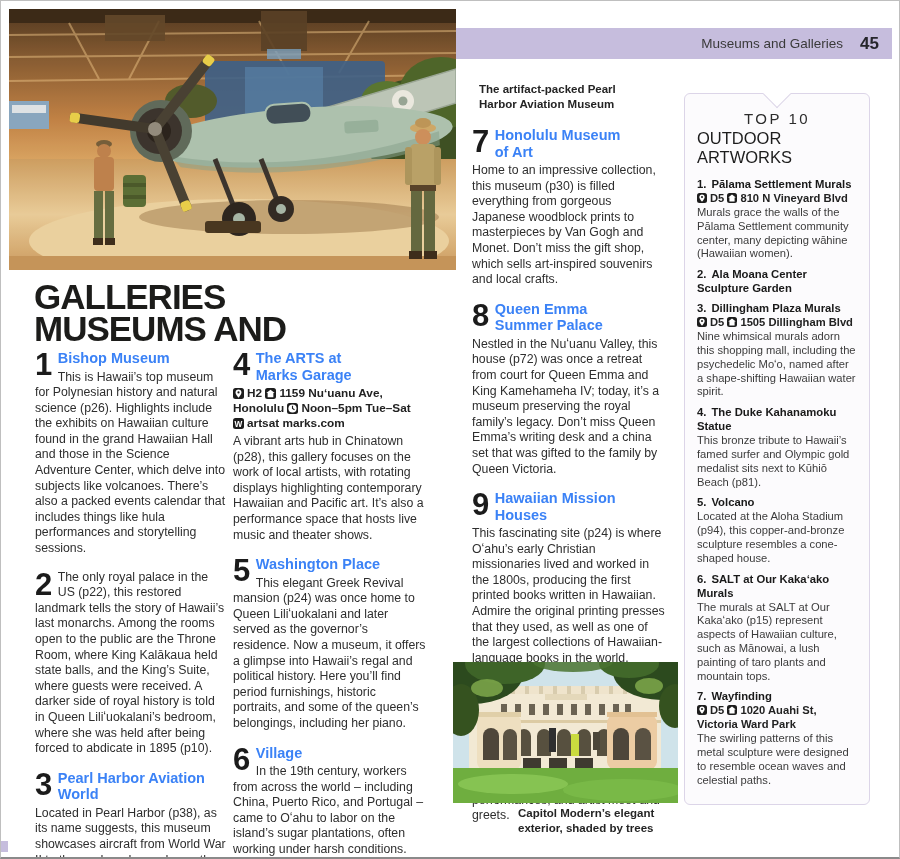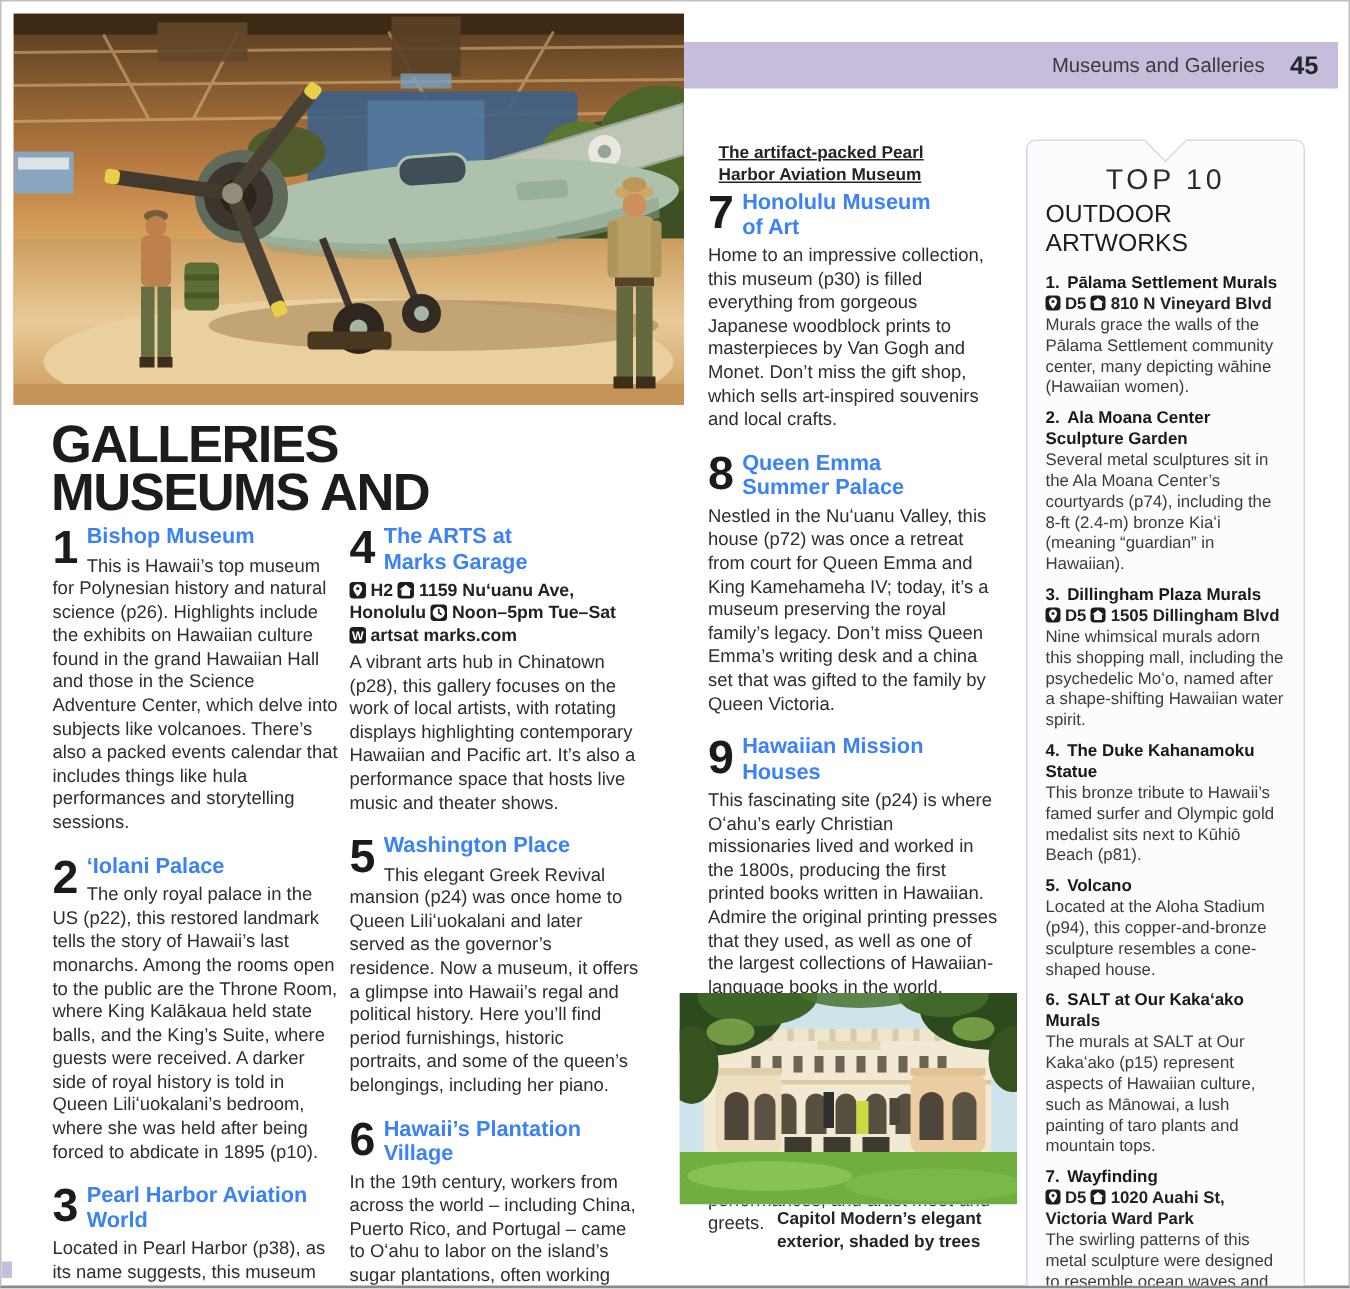--- a/index.html
+++ b/index.html
@@ -6,22 +6,22 @@
   .page{position:relative;width:900px;height:859px;background:#ffffff;
         font-family:"Liberation Sans","DejaVu Sans",sans-serif;color:#2e2e2e;
         border:1px solid #bfbfbf;border-bottom:2px solid #8a8a8a;box-sizing:border-box;overflow:hidden;}
   
   .header-bar{position:absolute;left:455px;top:27px;right:7px;height:31px;background:#c6bddd;
               display:flex;align-items:center;justify-content:flex-end;padding-right:13px;gap:17px;box-sizing:border-box;}
   .header-label{font-size:13.5px;color:#3a3a3a;}
   .header-pagenum{font-size:17px;font-weight:bold;color:#26262b;}
   
   .photo-top{position:absolute;left:8px;top:8px;width:447px;height:261px;overflow:hidden;background:#c98a4e;}
-  .photo-caption-top{position:absolute;left:478px;top:94px;width:158px;font-size:11.5px;font-weight:bold;
-                     line-height:14.5px;color:#242424;text-decoration:underline;}
+  .photo-caption-top{position:absolute;left:478px;top:81px;width:158px;font-size:11.5px;font-weight:bold;
+                     line-height:14.5px;color:#242424;}
   
   .main-title{position:absolute;left:33px;top:280px;font-size:35px;font-weight:bold;letter-spacing:-1px;
               line-height:32px;color:#1c1c1a;}
   .main-title span{display:block;}
   
   .col{position:absolute;}
   .col1{left:34px;top:349px;width:191px;}
   .col2{left:232px;top:349px;width:193px;}
   .col3{left:471px;top:126px;width:193px;}
   .entry{clear:left;margin-bottom:13px;}
@@ -31,21 +31,21 @@
   .entry-body{font-size:12.3px;line-height:15.6px;margin:3px 0 0;color:#2e2e2e;}
   .info{font-size:11.8px;font-weight:bold;line-height:15px;margin-top:3px;color:#222;}
   .mini-icon{display:inline-block;width:11px;height:11px;background:#1d1d1d;border-radius:2.5px;
              vertical-align:-1.5px;margin-right:3px;}
   .mini-icon svg{display:block;width:11px;height:11px;}
   
   .sidebar{position:absolute;left:683px;top:92px;width:186px;background:#fcfbfd;border:1px solid #dcd5e8;
            border-radius:6px;padding:11px 12px 10px;box-sizing:border-box;}
   .sb-notch{position:absolute;top:-10px;left:50%;width:19px;height:19px;background:#ffffff;
             transform:translateX(-50%) rotate(45deg);border-right:1px solid #dcd5e8;border-bottom:1px solid #dcd5e8;}
-  .sb-top{font-size:19px;letter-spacing:2.5px;text-align:center;color:#2c2c2c;margin-top:5px;}
+  .sb-top{font-size:15px;letter-spacing:2.5px;text-align:center;color:#2c2c2c;margin-top:5px;}
   .sb-main{font-size:16.5px;font-weight:normal;text-align:left;color:#1d1d1d;margin:2px 0 10px;}
   .si{margin-bottom:6px;}
   .si-title{font-size:11.3px;font-weight:bold;line-height:14px;color:#191919;}
   .si-num{margin-right:5px;}
   .si-info{font-size:11.2px;font-weight:bold;line-height:14px;color:#222;}
   .si-info .mini-icon{width:10px;height:10px;vertical-align:-1px;}
   .si-info .mini-icon svg{width:10px;height:10px;}
   .si-body{font-size:11.2px;line-height:13.8px;color:#3b3b3b;margin-top:1px;}
   
   .photo-bottom{position:absolute;left:452px;top:661px;width:225px;height:141px;overflow:hidden;background:#cfe3ea;}
@@ -191,21 +191,20 @@
   </div>
 
   <div class="col col1">
     <div class="entry">
       <span class="entry-num">1</span>
       <span class="entry-name">Bishop Museum</span>
       <p class="entry-body">This is Hawaii’s top museum for Polynesian history and natural science (p26). Highlights include the exhibits on Hawaiian culture found in the grand Hawaiian Hall and those in the Science Adventure Center, which delve into subjects like volcanoes. There’s also a packed events calendar that includes things like hula performances and storytelling sessions.</p>
     </div>
     <div class="entry">
       <span class="entry-num">2</span>
-      <span class="entry-name">ʻIolani Palace</span>
       <p class="entry-body">The only royal palace in the US (p22), this restored landmark tells the story of Hawaii’s last monarchs. Among the rooms open to the public are the Throne Room, where King Kalākaua held state balls, and the King’s Suite, where guests were received. A darker side of royal history is told in Queen Liliʻuokalani’s bedroom, where she was held after being forced to abdicate in 1895 (p10).</p>
     </div>
     <div class="entry">
       <span class="entry-num">3</span>
       <span class="entry-name">Pearl Harbor Aviation</span>
       <span class="entry-name2">World</span>
       <p class="entry-body">Located in Pearl Harbor (p38), as its name suggests, this museum showcases aircraft from World War II to the modern day underneath the hangars that withstood the December 7, 1941 attack. There are also tours to the top of the iconic Ford Island Control Tower, which provides a panoramic view of the harbor.</p>
     </div>
   </div>
 
@@ -232,21 +231,20 @@
       </div>
       <p class="entry-body">A vibrant arts hub in Chinatown (p28), this gallery focuses on the work of local artists, with rotating displays highlighting contemporary Hawaiian and Pacific art. It’s also a performance space that hosts live music and theater shows.</p>
     </div>
     <div class="entry">
       <span class="entry-num">5</span>
       <span class="entry-name">Washington Place</span>
       <p class="entry-body">This elegant Greek Revival mansion (p24) was once home to Queen Liliʻuokalani and later served as the governor’s residence. Now a museum, it offers a glimpse into Hawaii’s regal and political history. Here you’ll find period furnishings, historic portraits, and some of the queen’s belongings, including her piano.</p>
     </div>
     <div class="entry">
       <span class="entry-num">6</span>
-      <span class="entry-name">Hawaii’s Plantation</span>
       <span class="entry-name2">Village</span>
       <p class="entry-body">In the 19th century, workers from across the world – including China, Puerto Rico, and Portugal – came to Oʻahu to labor on the island’s sugar plantations, often working under harsh conditions. Today, their history is told in this recreated plantation village (p90), which includes restored homes, a plantation store, bathhouses, and a communal kitchen.</p>
     </div>
   </div>
 
   <div class="col col3">
     <div class="entry">
       <span class="entry-num">7</span>
       <span class="entry-name">Honolulu Museum</span>
       <span class="entry-name2">of Art</span>
@@ -285,21 +283,20 @@
         <span class="mini-icon"><svg viewBox="0 0 10 10">
               <path fill="#fff" d="M5 1.6 8.8 4.6H7.6V8.4H2.4V4.6H1.2Z"></path>
             </svg></span><span>810 N Vineyard Blvd</span>
       </div>
       <div class="si-body">Murals grace the walls of the Pālama Settlement community center, many depicting wāhine (Hawaiian women).</div>
     </div>
 
     <div class="si">
       <div class="si-title"><span class="si-num">2.</span><span>Ala Moana Center</span></div>
       <div class="si-title">Sculpture Garden</div>
-      <div class="si-body">Several metal sculptures sit in the Ala Moana Center’s courtyards (p74), including the 8-ft (2.4-m) bronze Kiaʻi (meaning “guardian” in Hawaiian).</div>
     </div>
 
     <div class="si">
       <div class="si-title"><span class="si-num">3.</span><span>Dillingham Plaza Murals</span></div>
       <div class="si-info">
         <span class="mini-icon"><svg viewBox="0 0 10 10">
               <path fill="#fff" d="M5 1.4C3.4 1.4 2.3 2.6 2.3 4.1 2.3 6 5 8.8 5 8.8S7.7 6 7.7 4.1C7.7 2.6 6.6 1.4 5 1.4Z"></path>
               <circle cx="5" cy="4" r="1" fill="#1d1d1d"></circle>
             </svg></span><span>D5</span>
         <span class="mini-icon"><svg viewBox="0 0 10 10">

